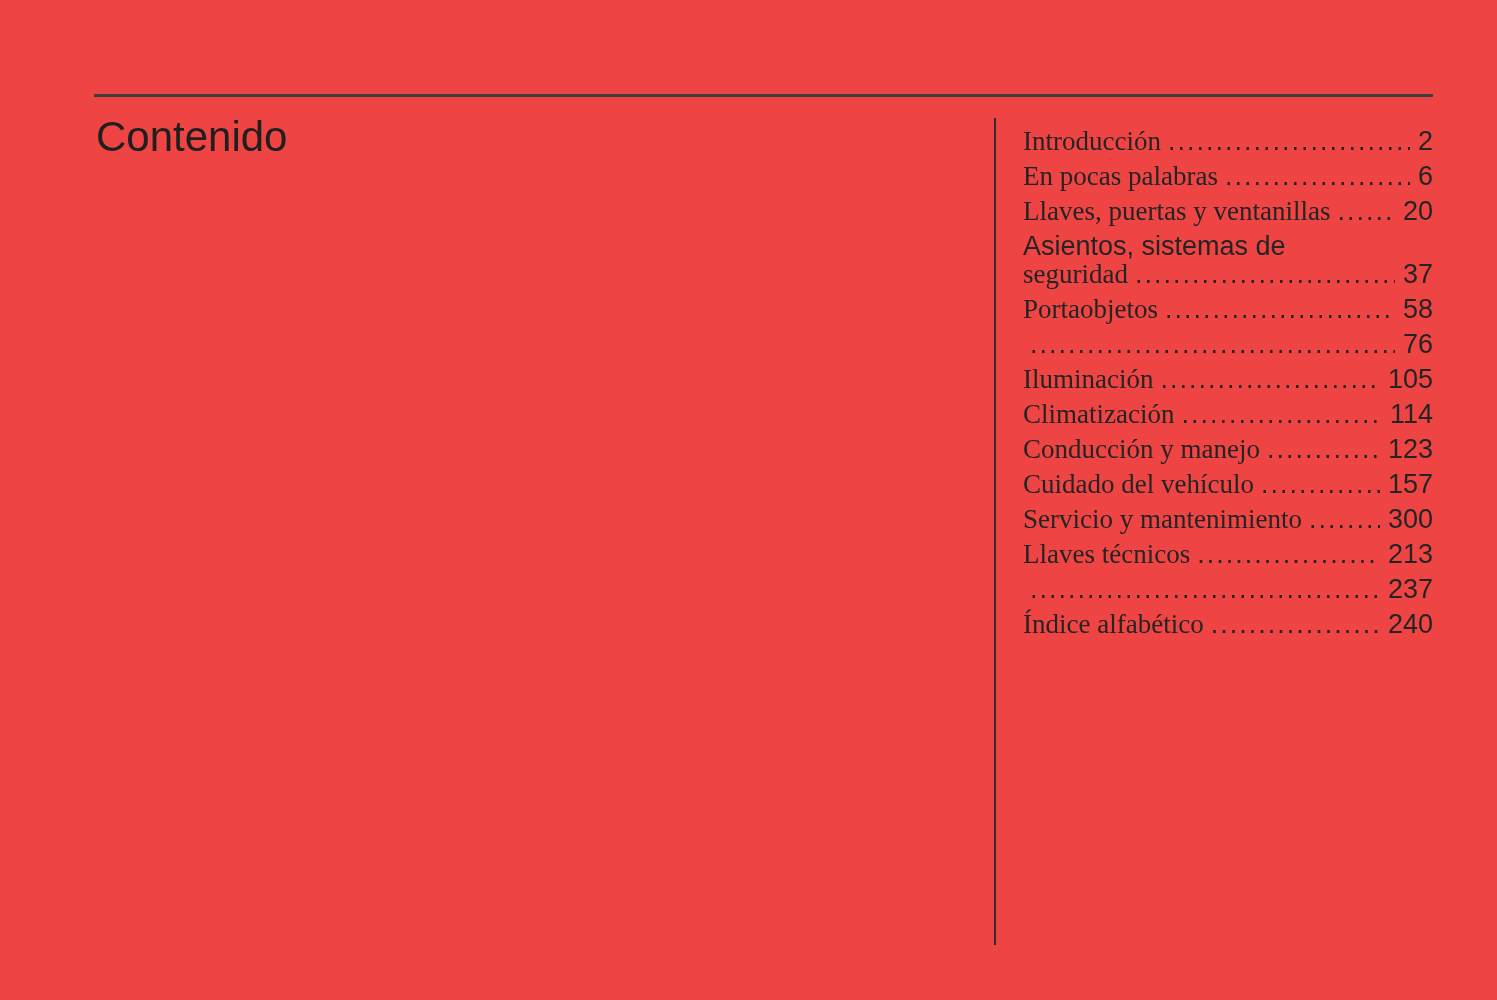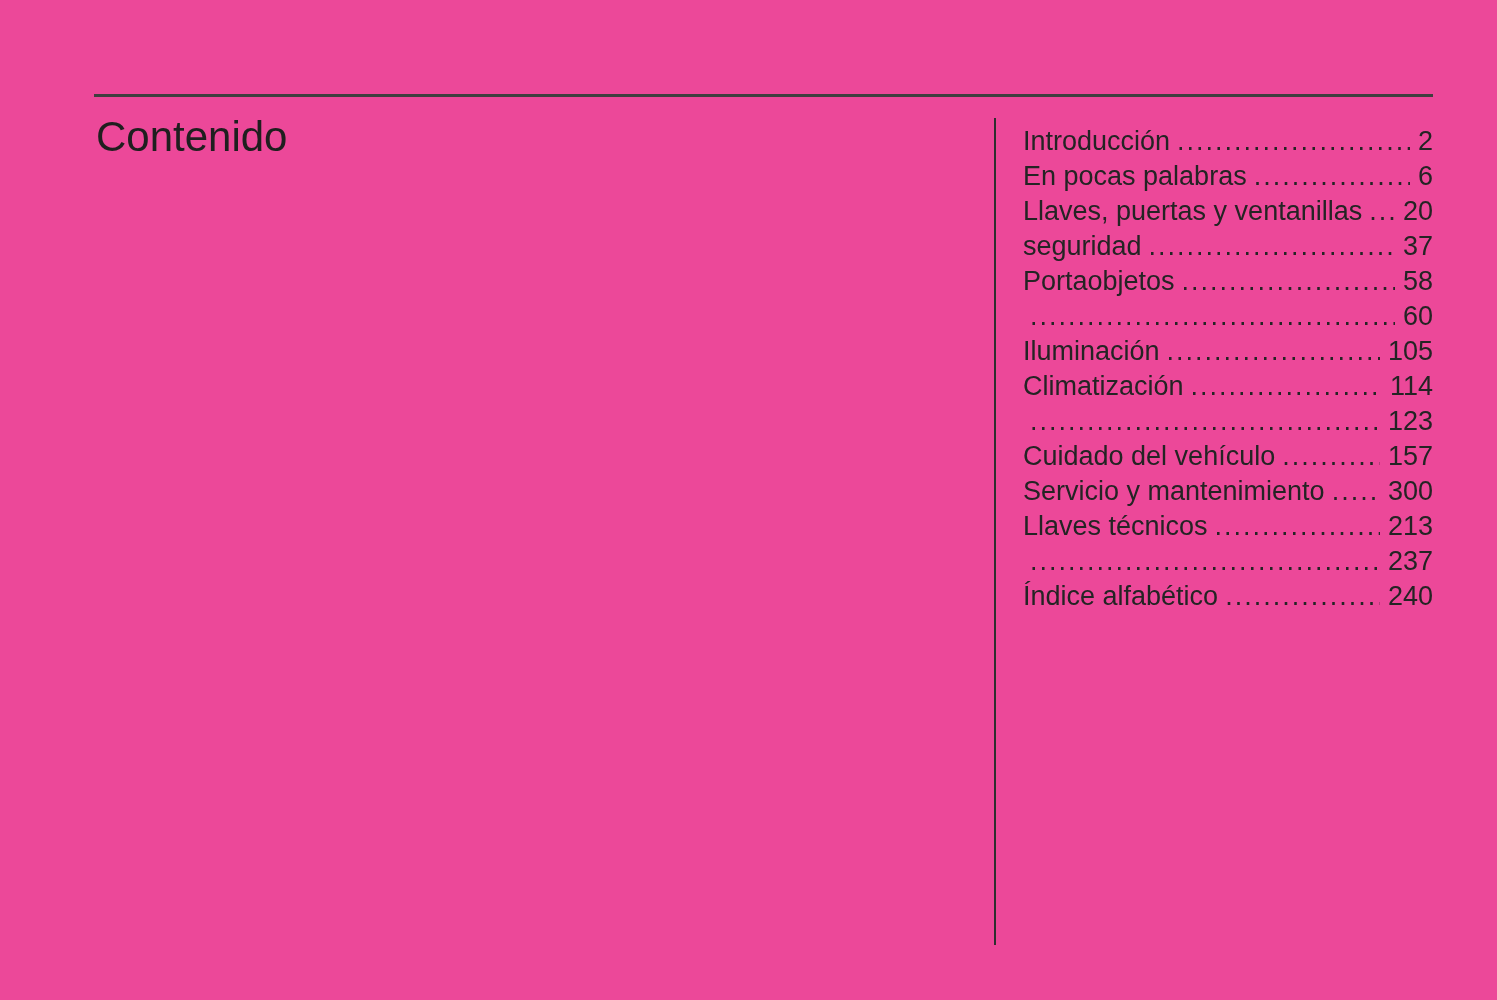--- a/index.html
+++ b/index.html
@@ -1,20 +1,20 @@
 <!DOCTYPE html>
 <html><head>
 <meta charset="utf-8">
 <style>
   html, body { margin: 0; padding: 0; background: #ffffff; }
   .page {
     position: relative;
     width: 1497px;
     height: 1000px;
-    background: #ec4899;
+    background: #ef4444;
     font-family: "Liberation Sans", "DejaVu Sans", sans-serif;
     overflow: hidden;
   }
   .top-rule {
     position: absolute;
     left: 94px;
     top: 94px;
     width: 1339px;
     height: 3px;
     background: #3f3f3f;
@@ -41,21 +41,21 @@
     position: absolute;
     left: 1023px;
     top: 127px;
     width: 410px;
     font-size: 27px;
     line-height: 28px;
     color: #242424;
   }
   .toc-entry { margin-bottom: 7px; }
   .toc-row { display: flex; }
-  .toc-label { flex: 0 0 auto; white-space: nowrap; }
+  .toc-label { flex: 0 0 auto; white-space: nowrap; font-family: Liberation Serif, serif; }
   .toc-leader {
     flex: 1 1 0;
     min-width: 0;
     overflow: hidden;
     white-space: nowrap;
     letter-spacing: 2px;
     margin: 0 8px 0 7px;
   }
   .toc-page { flex: 0 0 auto; }
 </style>
@@ -93,41 +93,42 @@
     <div class="toc-entry">
       <div class="toc-pre"></div>
       <div class="toc-row">
         <span class="toc-label">Llaves, puertas y ventanillas</span>
         <span class="toc-leader">................................................................................</span>
         <span class="toc-page">20</span>
       </div>
     </div>
 
     <div class="toc-entry">
+      <div class="toc-pre">Asientos, sistemas de</div>
       <div class="toc-row">
         <span class="toc-label">seguridad</span>
         <span class="toc-leader">................................................................................</span>
         <span class="toc-page">37</span>
       </div>
     </div>
 
     <div class="toc-entry">
       <div class="toc-pre"></div>
       <div class="toc-row">
         <span class="toc-label">Portaobjetos</span>
         <span class="toc-leader">................................................................................</span>
         <span class="toc-page">58</span>
       </div>
     </div>
 
     <div class="toc-entry">
       <div class="toc-pre"></div>
       <div class="toc-row">
         <span class="toc-leader">................................................................................</span>
-        <span class="toc-page">60</span>
+        <span class="toc-page">76</span>
       </div>
     </div>
 
     <div class="toc-entry">
       <div class="toc-pre"></div>
       <div class="toc-row">
         <span class="toc-label">Iluminación</span>
         <span class="toc-leader">................................................................................</span>
         <span class="toc-page">105</span>
       </div>
@@ -138,20 +139,21 @@
       <div class="toc-row">
         <span class="toc-label">Climatización</span>
         <span class="toc-leader">................................................................................</span>
         <span class="toc-page">114</span>
       </div>
     </div>
 
     <div class="toc-entry">
       <div class="toc-pre"></div>
       <div class="toc-row">
+        <span class="toc-label">Conducción y manejo</span>
         <span class="toc-leader">................................................................................</span>
         <span class="toc-page">123</span>
       </div>
     </div>
 
     <div class="toc-entry">
       <div class="toc-pre"></div>
       <div class="toc-row">
         <span class="toc-label">Cuidado del vehículo</span>
         <span class="toc-leader">................................................................................</span>

